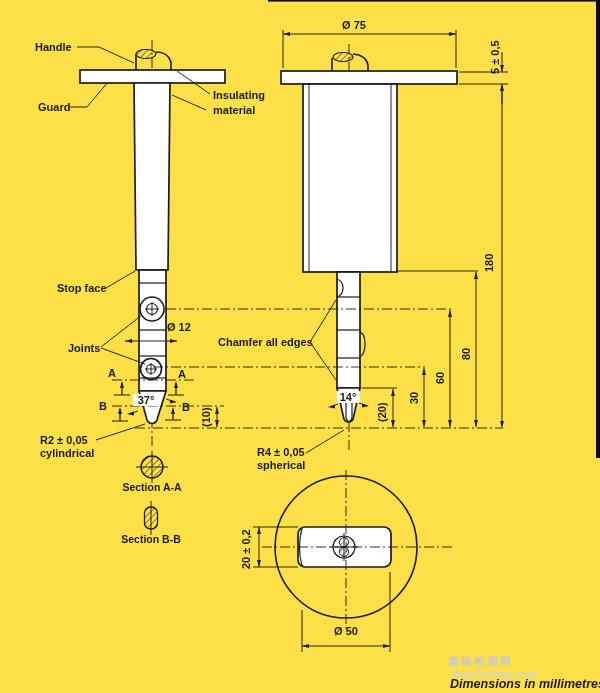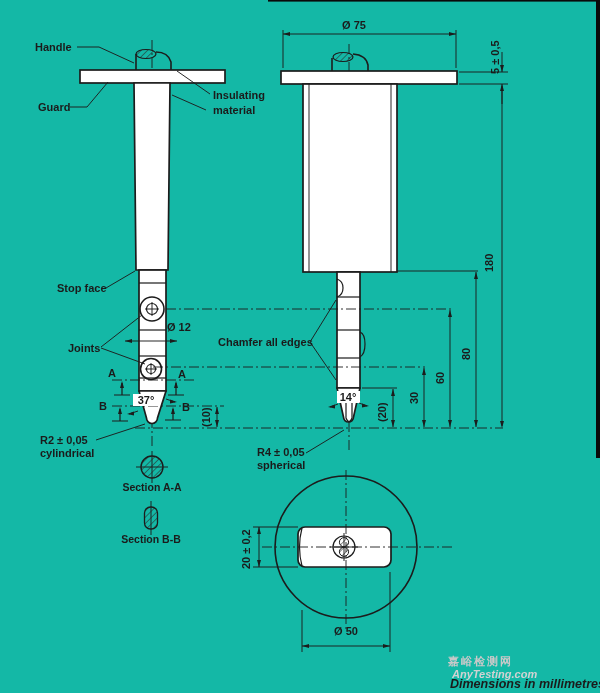--- a/index.html
+++ b/index.html
@@ -1,16 +1,16 @@
 <!DOCTYPE html>
 <html><head>
 <meta charset="utf-8">
 <style>
   html,body{margin:0;padding:0;background:#ffffff;}
-  .page{position:relative;width:600px;height:693px;background:#14b8a6;overflow:hidden;
+  .page{position:relative;width:600px;height:693px;background:#fde047;overflow:hidden;
         font-family:"Liberation Sans", sans-serif;}
   svg text{fill:#1b1b1b;font-family:"Liberation Sans", sans-serif;font-size:11px;font-weight:600;}
   svg .dimtxt{font-size:11px;font-weight:600;}
   svg .small{font-size:10.5px;}
   svg .outline{stroke:#1c1c1c;stroke-width:1.7;fill:#ffffff;}
   svg .thick{stroke:#1c1c1c;stroke-width:1.6;fill:none;}
   svg .mid{stroke:#1c1c1c;stroke-width:1.2;fill:none;}
   svg .thin{stroke:#1c1c1c;stroke-width:0.95;fill:none;}
   svg .dashdot{stroke:#1c1c1c;stroke-width:0.9;fill:none;stroke-dasharray:10 3 2 3;}
   svg .ah{fill:#1c1c1c;stroke:none;}

